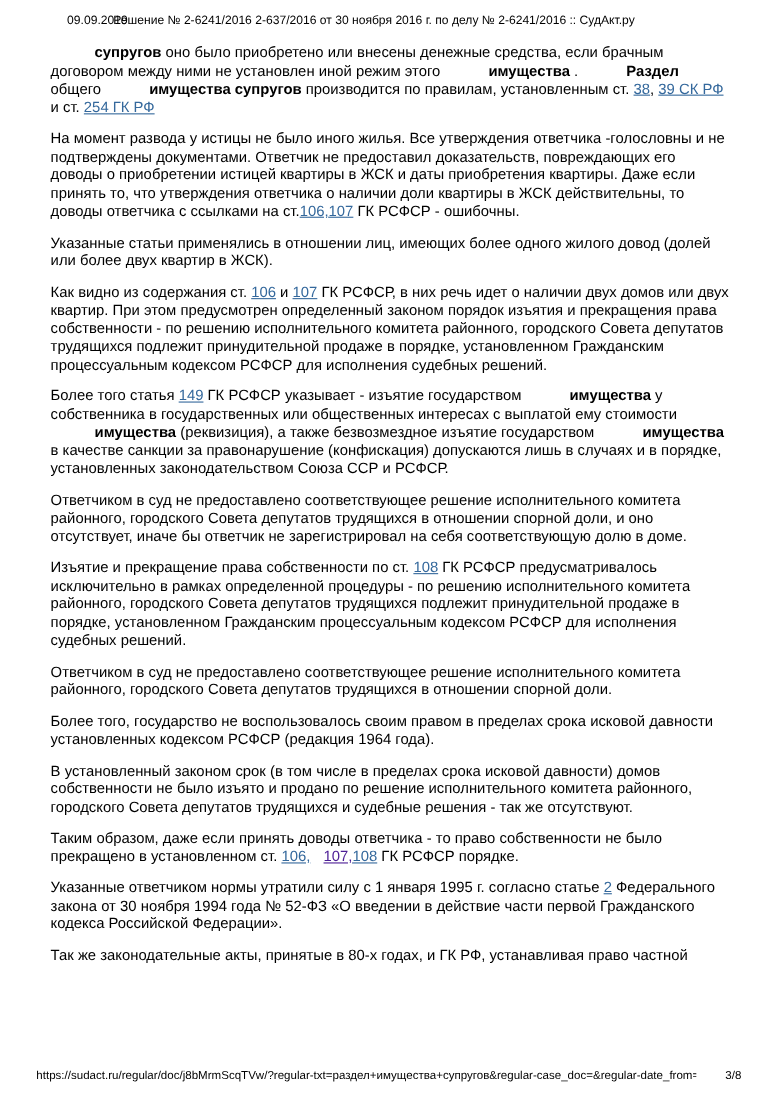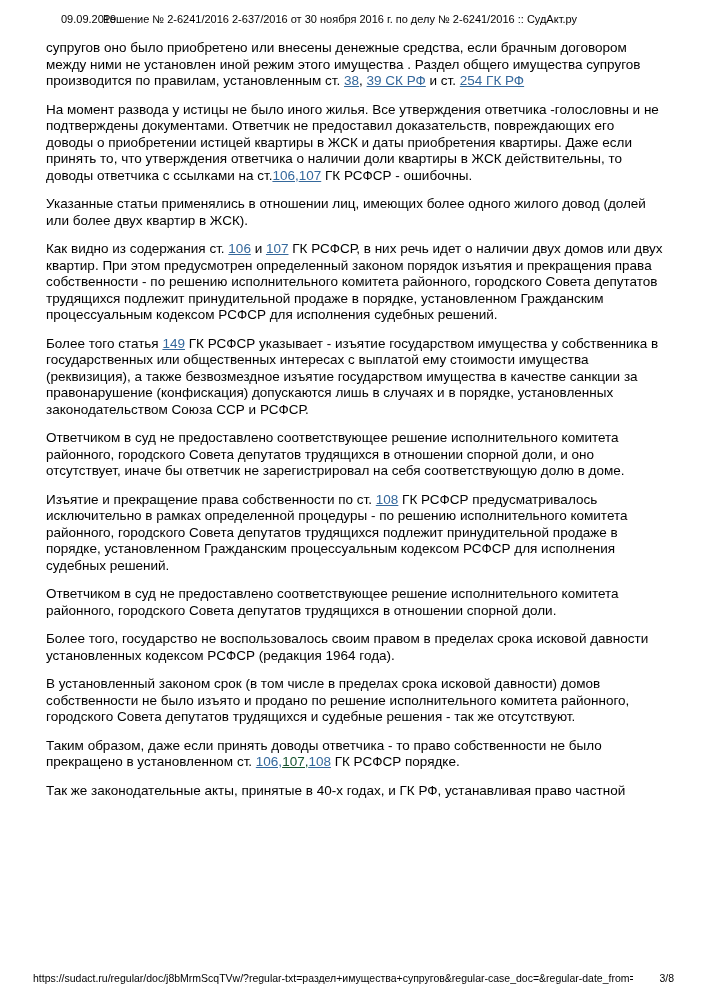--- a/index.html
+++ b/index.html
@@ -46,21 +46,22 @@
     left: 46px;
     width: 617px;
     font-size: 13.5px;
     line-height: 16.5px;
     text-align: left;
   }
   .content p {
     margin: 0 0 12px 0;
   }
   .content strong {
-    font-weight: normal;
+    font-weight: bold;
+    margin-left: 40px;
   }
   a.doc-link {
     cursor: pointer;
   }
   .print-footer {
     position: absolute;
     left: 33px;
     right: 33px;
     bottom: 16px;
     display: flex;
@@ -94,22 +95,23 @@
       <p><strong>супругов</strong><span> оно было приобретено или внесены денежные средства, если брачным договором между ними не установлен иной режим этого </span><strong>имущества</strong><span> . </span><strong>Раздел</strong><span> общего </span><strong>имущества супругов</strong><span> производится по правилам, установленным ст. </span><a href="#" class="doc-link" style="color: rgb(52, 104, 156);">38</a><span>, </span><a href="#" class="doc-link" style="color: rgb(52, 104, 156);">39 СК РФ</a><span> и ст. </span><a href="#" class="doc-link" style="color: rgb(52, 104, 156);">254 ГК РФ</a></p>
       <p><span>На момент развода у истицы не было иного жилья. Все утверждения ответчика -голословны и не подтверждены документами. Ответчик не предоставил доказательств, повреждающих его доводы о приобретении истицей квартиры в ЖСК и даты приобретения квартиры. Даже если принять то, что утверждения ответчика о наличии доли квартиры в ЖСК действительны, то доводы ответчика с ссылками на ст.</span><a href="#" class="doc-link" style="color: rgb(52, 104, 156);">106,</a><a href="#" class="doc-link" style="color: rgb(52, 104, 156);">107</a><span> ГК РСФСР - ошибочны.</span></p>
       <p><span>Указанные статьи применялись в отношении лиц, имеющих более одного жилого довод (долей или более двух квартир в ЖСК).</span></p>
       <p><span>Как видно из содержания ст. </span><a href="#" class="doc-link" style="color: rgb(52, 104, 156);">106</a><span> и </span><a href="#" class="doc-link" style="color: rgb(52, 104, 156);">107</a><span> ГК РСФСР, в них речь идет о наличии двух домов или двух квартир. При этом предусмотрен определенный законом порядок изъятия и прекращения права собственности - по решению исполнительного комитета районного, городского Совета депутатов трудящихся подлежит принудительной продаже в порядке, установленном Гражданским процессуальным кодексом РСФСР для исполнения судебных решений.</span></p>
       <p><span>Более того статья </span><a href="#" class="doc-link" style="color: rgb(52, 104, 156);">149</a><span> ГК РСФСР указывает - изъятие государством </span><strong>имущества</strong><span> у собственника в государственных или общественных интересах с выплатой ему стоимости </span><strong>имущества</strong><span> (реквизиция), а также безвозмездное изъятие государством </span><strong>имущества</strong><span> в качестве санкции за правонарушение (конфискация) допускаются лишь в случаях и в порядке, установленных законодательством Союза ССР и РСФСР.</span></p>
       <p><span>Ответчиком в суд не предоставлено соответствующее решение исполнительного комитета районного, городского Совета депутатов трудящихся в отношении спорной доли, и оно отсутствует, иначе бы ответчик не зарегистрировал на себя соответствующую долю в доме.</span></p>
       <p><span>Изъятие и прекращение права собственности по ст. </span><a href="#" class="doc-link" style="color: rgb(52, 104, 156);">108</a><span> ГК РСФСР предусматривалось исключительно в рамках определенной процедуры - по решению исполнительного комитета районного, городского Совета депутатов трудящихся подлежит принудительной продаже в порядке, установленном Гражданским процессуальным кодексом РСФСР для исполнения судебных решений.</span></p>
       <p><span>Ответчиком в суд не предоставлено соответствующее решение исполнительного комитета районного, городского Совета депутатов трудящихся в отношении спорной доли.</span></p>
       <p><span>Более того, государство не воспользовалось своим правом в пределах срока исковой давности установленных кодексом РСФСР (редакция 1964 года).</span></p>
       <p><span>В установленный законом срок (в том числе в пределах срока исковой давности) домов собственности не было изъято и продано по решение исполнительного комитета районного, городского Совета депутатов трудящихся и судебные решения - так же отсутствуют.</span></p>
-      <p><span>Таким образом, даже если принять доводы ответчика - то право собственности не было прекращено в установленном ст. </span><a href="#" class="doc-link" style="color: rgb(52, 104, 156);">106,</a><a href="#" class="doc-link" style="color: #14532d;">107,</a><a href="#" class="doc-link" style="color: rgb(52, 104, 156);">108</a><span> ГК РСФСР порядке.</span></p>
-      <p><span>Так же законодательные акты, принятые в 40-х годах, и ГК РФ, устанавливая право частной</span></p>
+      <p><span>Таким образом, даже если принять доводы ответчика - то право собственности не было прекращено в установленном ст. </span><a href="#" class="doc-link" style="color: rgb(52, 104, 156);">106,</a><a href="#" class="doc-link" style="color: #4c1d95; margin-left: 12px;">107,</a><a href="#" class="doc-link" style="color: rgb(52, 104, 156);">108</a><span> ГК РСФСР порядке.</span></p>
+      <p><span>Указанные ответчиком нормы утратили силу с 1 января 1995 г. согласно статье </span><a href="#" class="doc-link" style="color: rgb(52, 104, 156);">2</a><span> Федерального закона от 30 ноября 1994 года № 52-ФЗ «О введении в действие части первой Гражданского кодекса Российской Федерации».</span></p>
+      <p><span>Так же законодательные акты, принятые в 80-х годах, и ГК РФ, устанавливая право частной</span></p>
     </div>
 
   <div class="print-footer">
     <span class="footer-url">https://sudact.ru/regular/doc/j8bMrmScqTVw/?regular-txt=раздел+имущества+супругов&amp;regular-case_doc=&amp;regular-date_from=&amp;regular-date_t…</span>
     <span class="footer-page">3/8</span>
   </div>
 
 </div>
 
 </body></html>

